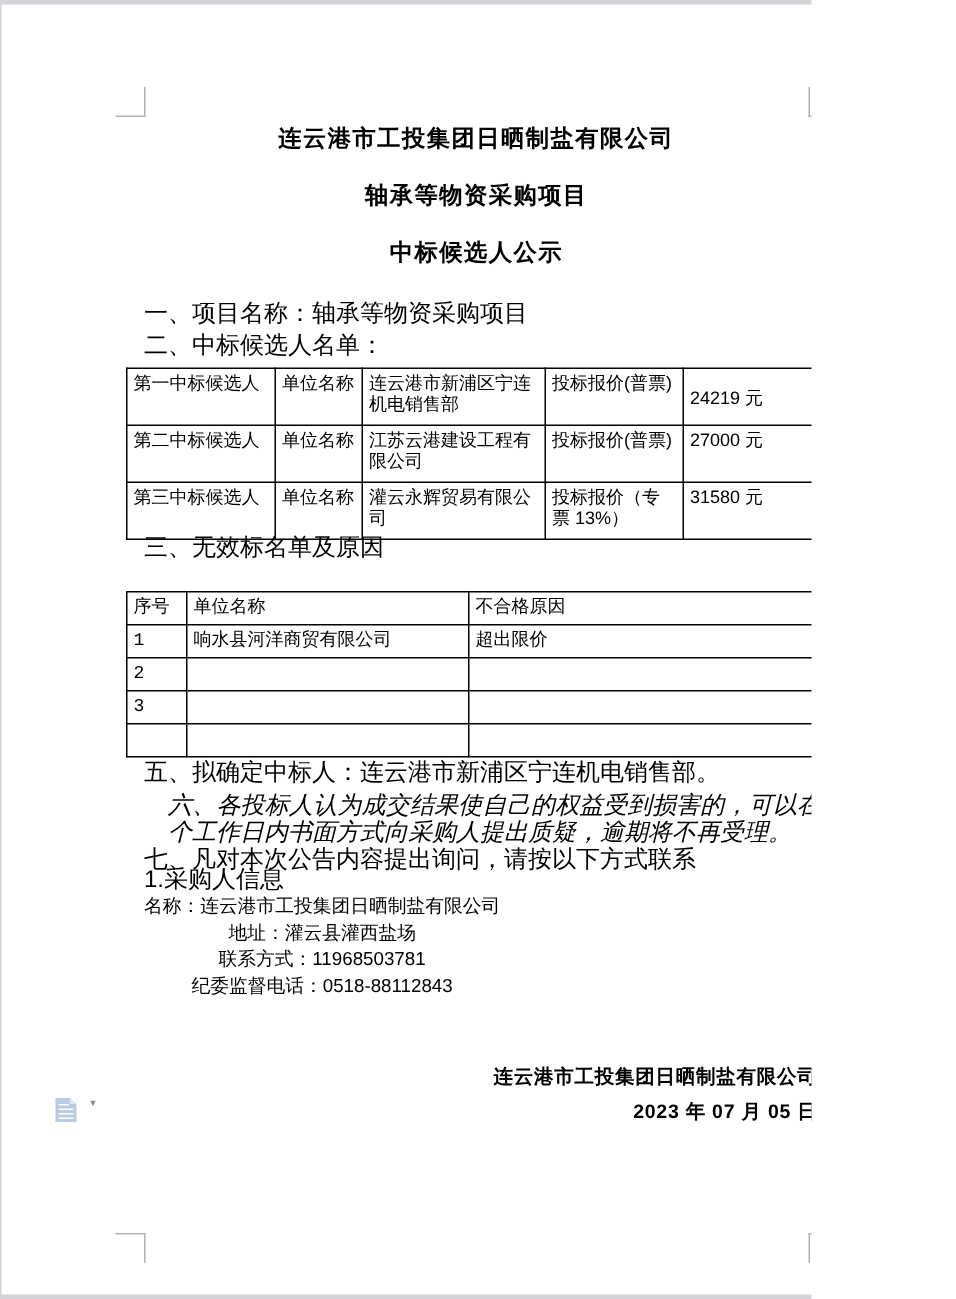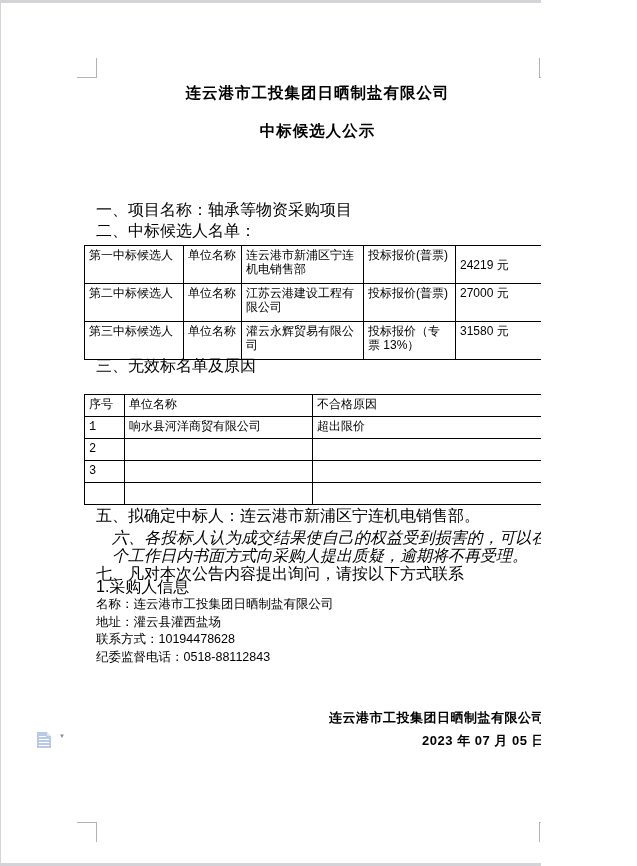--- a/index.html
+++ b/index.html
@@ -27,21 +27,21 @@
 
   .body-text{font-size:16px;line-height:18px;margin:0;}
   .s1{left:96px;top:201px;}
   .s2{left:96px;top:222px;}
   .s3{left:96px;top:357px;}
   .p5{left:96px;top:507px;}
   .p6{left:112px;top:529px;width:449px;text-align:justify;font-style:italic;}
   .p7{left:96px;top:565px;}
   .contact-heading{left:96px;top:578px;}
   .contact-lines{left:96px;top:596px;}
-  .contact-lines div{font-size:12.5px;line-height:17.6px;}
+  .contact-lines div{font-size:12.5px;line-height:17.6px;text-align:center;}
 
   table{border-collapse:collapse;table-layout:fixed;}
   td,th{border:1px solid #000;font-weight:normal;text-align:left;
         padding:2px 4px;font-size:12px;overflow:hidden;word-break:break-all;}
   .t1{left:84px;top:245px;width:462px;}
   .t1 td{height:33px;line-height:14px;vertical-align:top;}
   .t1 td.price{vertical-align:middle;}
   .t2{left:84px;top:394px;width:462px;font-family:Liberation Mono, monospace;}
   .t2 td,.t2 th{height:17px;line-height:13px;vertical-align:middle;}
 
@@ -69,20 +69,21 @@
   <div class="edge edge-bottom"></div>
   <div class="edge edge-left"></div>
 
   <div class="crop crop-tl"></div>
   <div class="crop crop-tr"></div>
   <div class="crop crop-bl"></div>
   <div class="crop crop-br"></div>
 
   <div class="abs title-block">
     <div class="title-line">连云港市工投集团日晒制盐有限公司</div>
+    <div class="title-line">轴承等物资采购项目</div>
     <div class="title-line">中标候选人公示</div>
   </div>
 
   <p class="abs body-text s1">一、项目名称：轴承等物资采购项目</p>
   <p class="abs body-text s2">二、中标候选人名单：</p>
 
   <table class="abs t1">
     <colgroup>
         <col style="width:99px">
         <col style="width:58px">
@@ -153,21 +154,21 @@
   </table>
 
   <p class="abs body-text p5">五、拟确定中标人：连云港市新浦区宁连机电销售部。</p>
   <p class="abs body-text p6">六、各投标人认为成交结果使自己的权益受到损害的，可以在 3 个工作日内书面方式向采购人提出质疑，逾期将不再受理。</p>
   <p class="abs body-text p7">七、凡对本次公告内容提出询问，请按以下方式联系</p>
 
   <p class="abs body-text contact-heading">1.采购人信息</p>
   <div class="abs contact-lines">
     <div>名称：连云港市工投集团日晒制盐有限公司</div>
     <div>地址：灌云县灌西盐场</div>
-    <div>联系方式：10194478628</div>
+    <div>联系方式：11968503781</div>
     <div>纪委监督电话：0518-88112843</div>
   </div>
 
   <div class="abs signature">
     <div>连云港市工投集团日晒制盐有限公司</div>
     <div>2023 年 07 月 05 日</div>
   </div>
 
   <div class="abs doc-icon">
     <span class="fold"></span>

